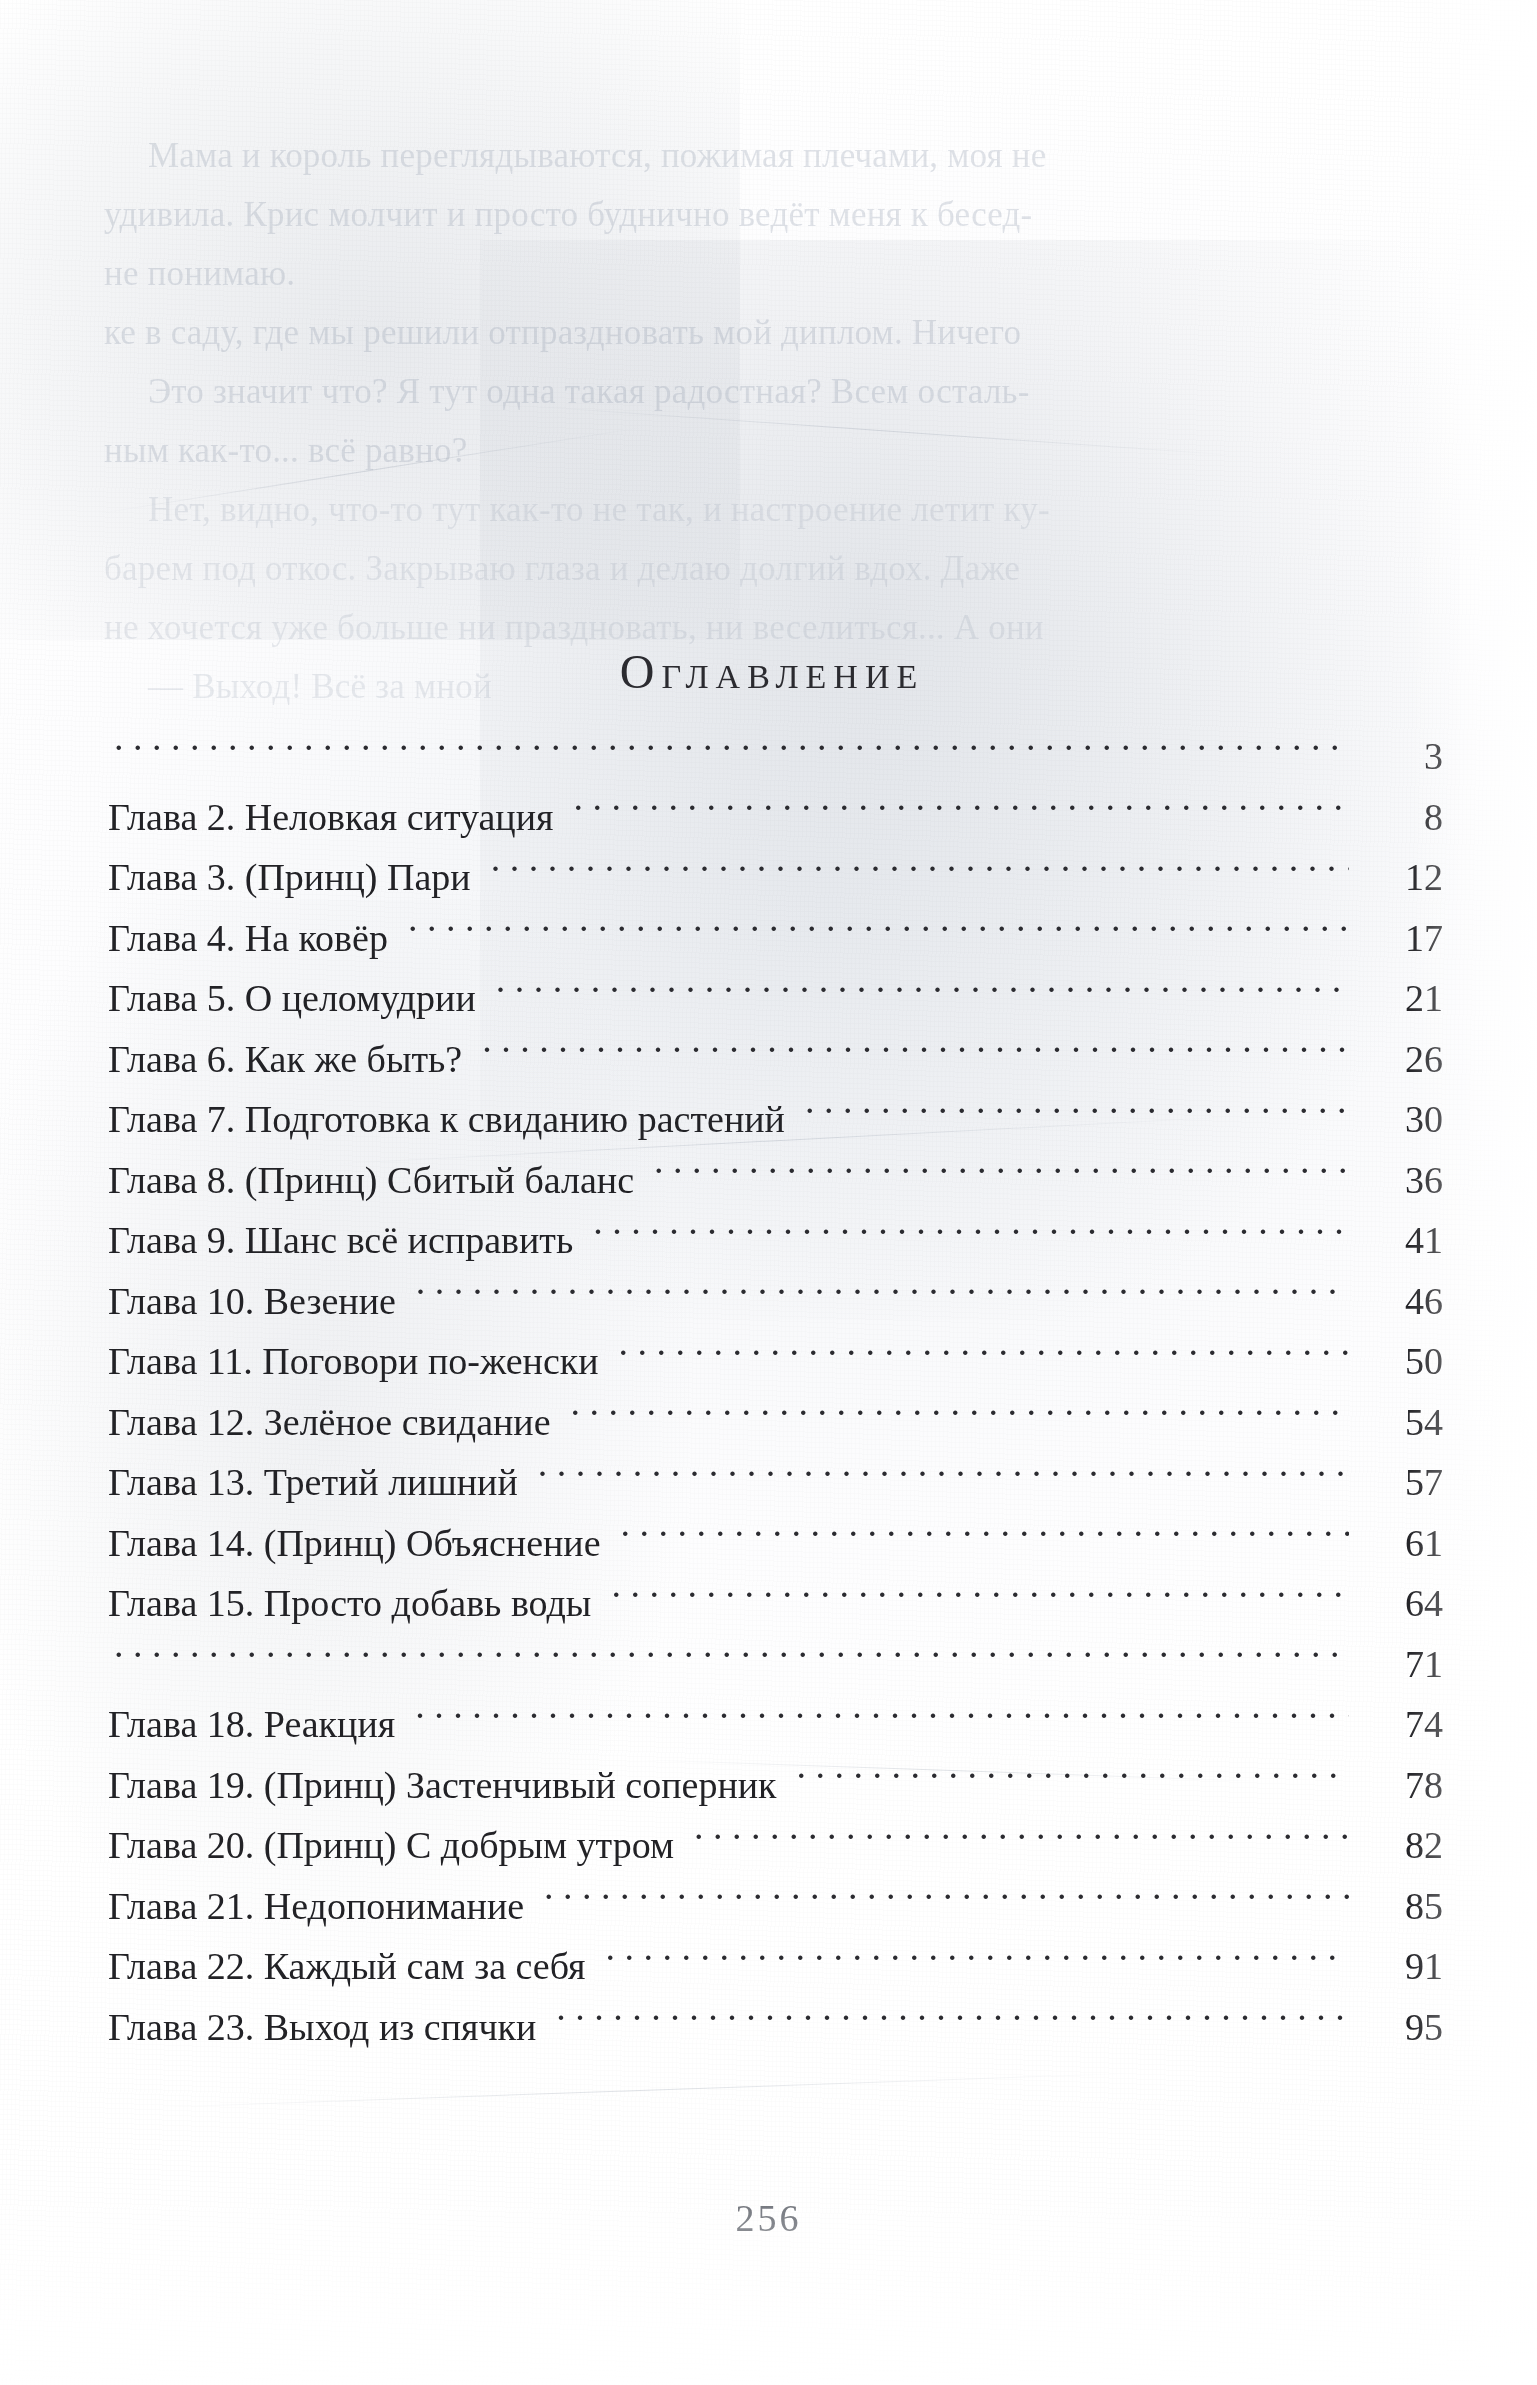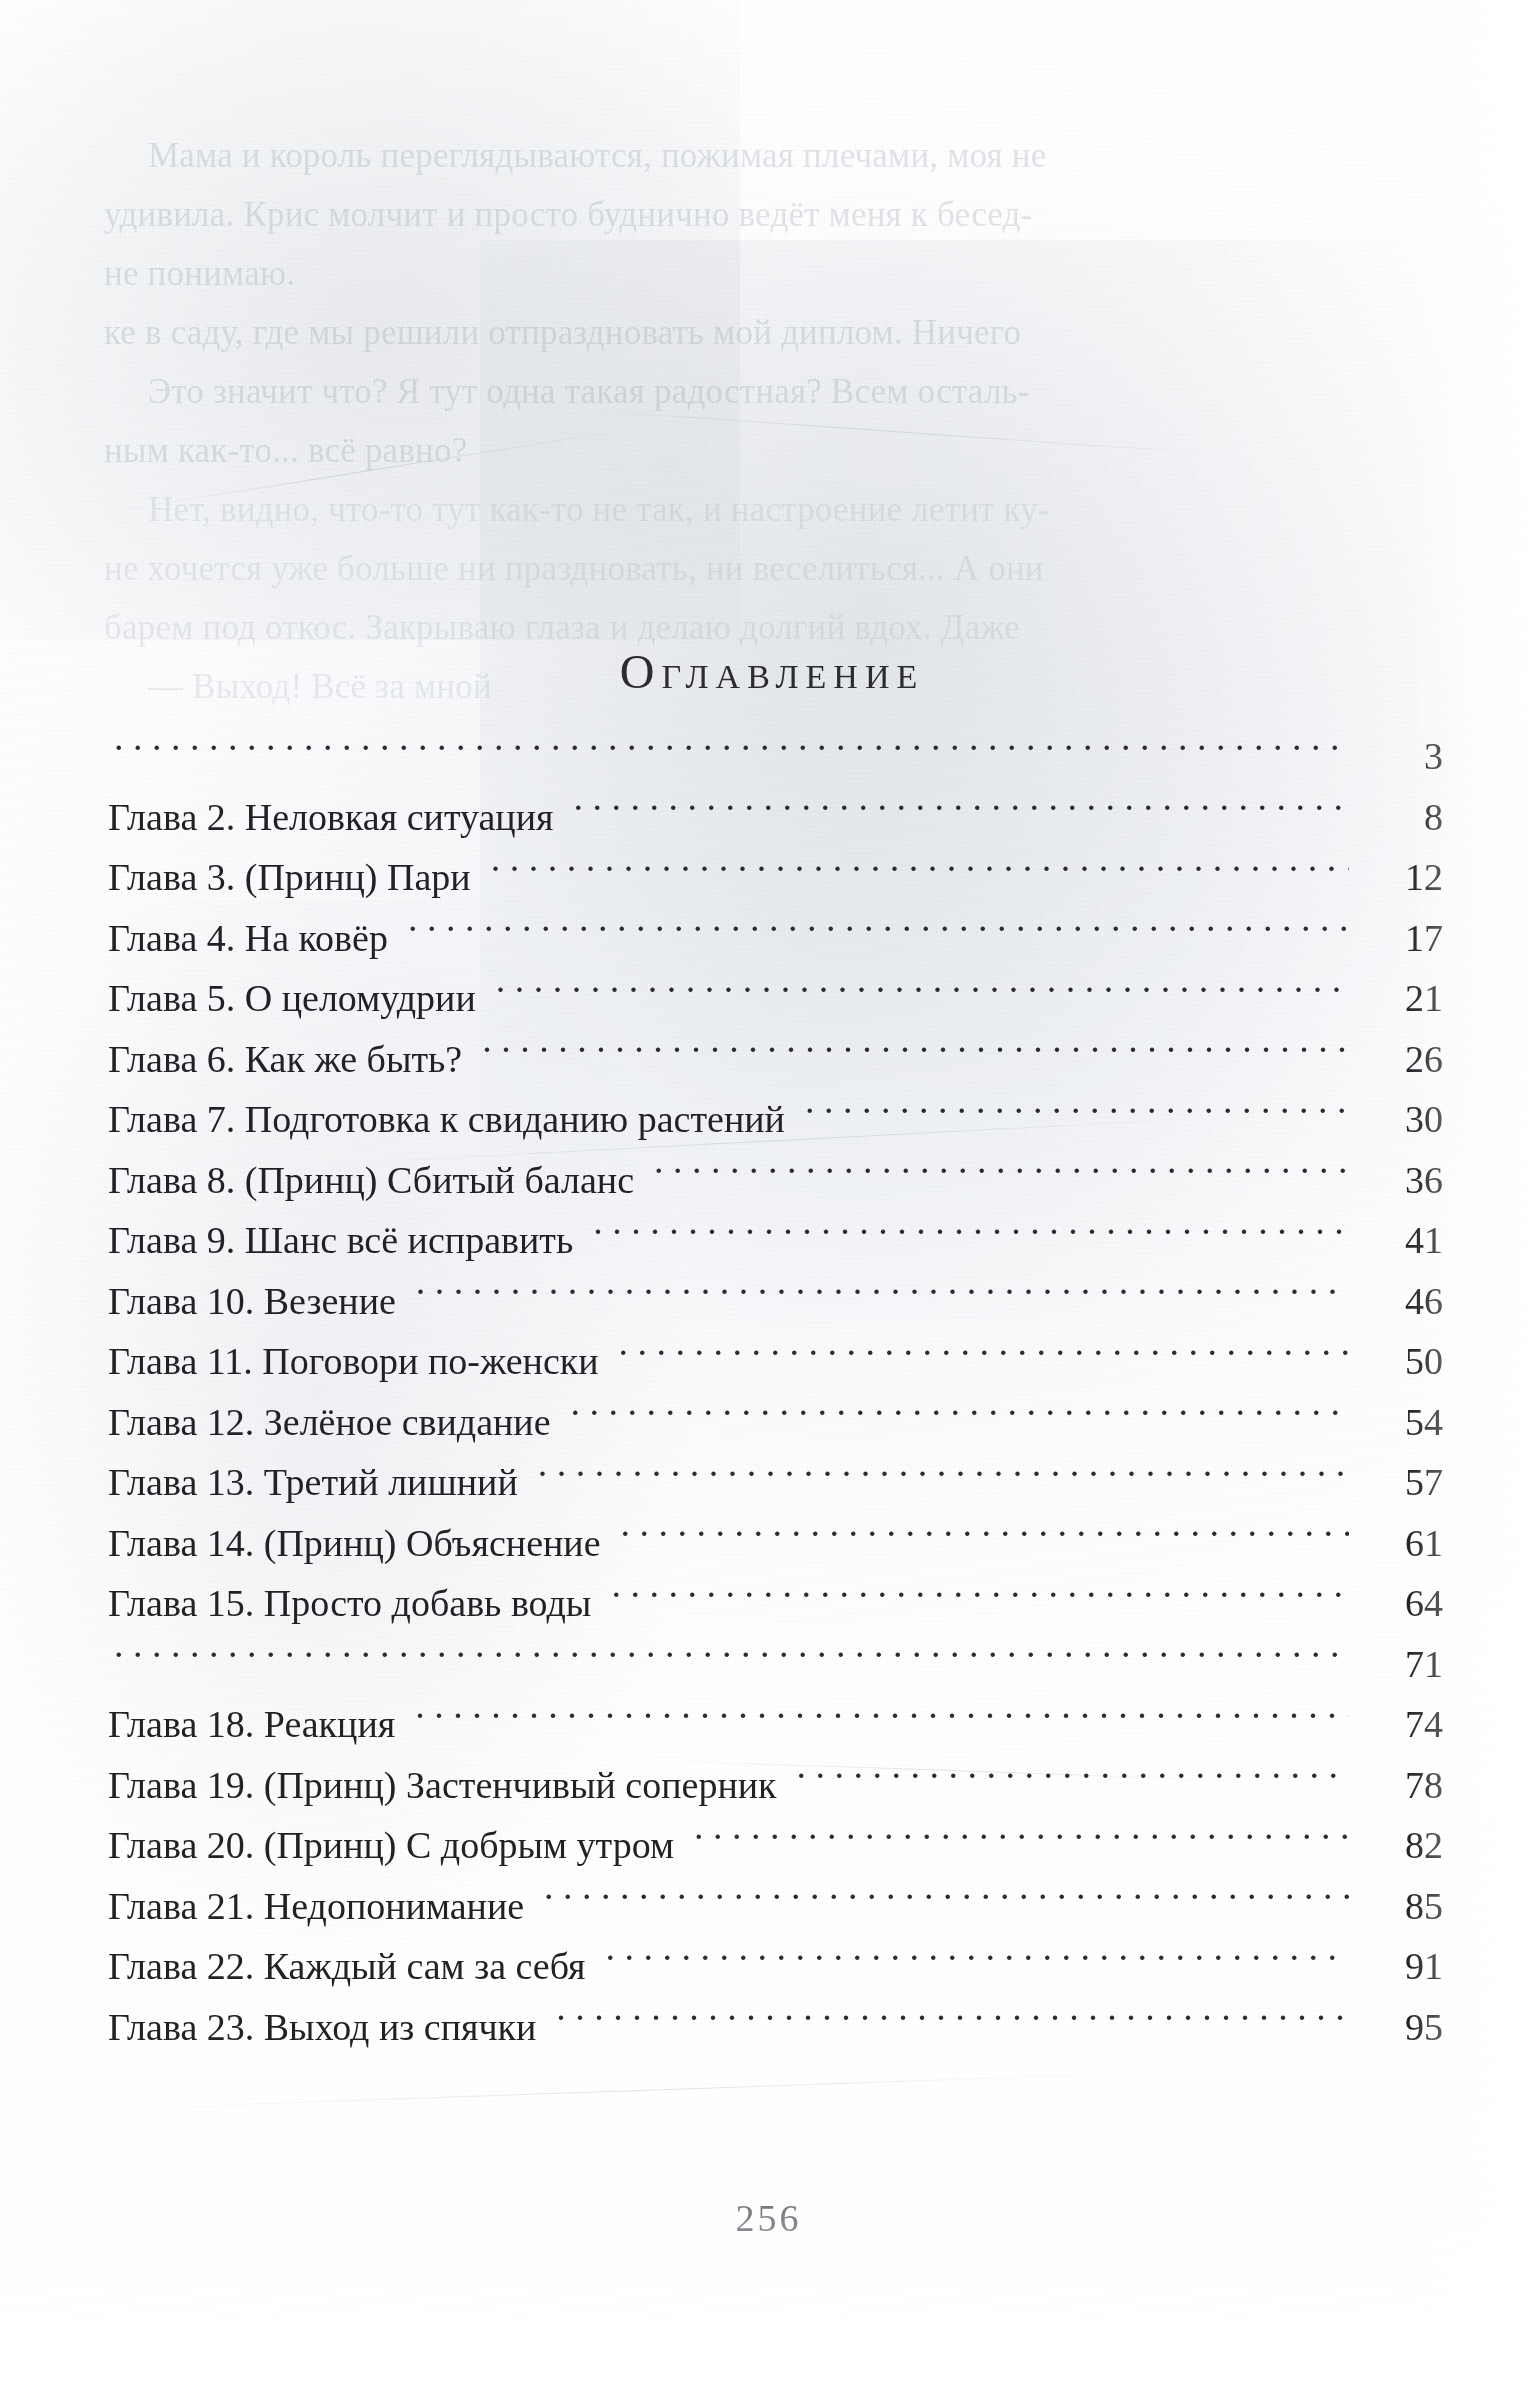--- a/index.html
+++ b/index.html
@@ -177,22 +177,22 @@
     <p class="ind">Мама и король переглядываются, пожимая плечами, моя не</p>
     <p>удивила. Крис молчит и просто буднично ведёт меня к бесед-</p>
     <p>не понимаю.</p>
     <p>ке в саду, где мы решили отпраздновать мой диплом. Ничего</p>
     <p class="ind">Это значит что? Я тут одна такая радостная? Всем осталь-</p>
     <p>ным как-то... всё равно?</p>
   </div>
 
   <div class="bleed bleed-mid">
     <p class="ind">Нет, видно, что-то тут как-то не так, и настроение летит ку-</p>
+    <p>барем под откос. Закрываю глаза и делаю долгий вдох. Даже</p>
     <p>не хочется уже больше ни праздновать, ни веселиться... А они</p>
-    <p>барем под откос. Закрываю глаза и делаю долгий вдох. Даже</p>
     <p class="ind">— Выход! Всё за мной</p>
   </div>
 
   <h1 class="toc-title">Оглавление</h1>
 
   <div class="toc">
 
     <div class="toc-row">
       <span class="toc-leader"></span>
       <span class="toc-page">3</span>

